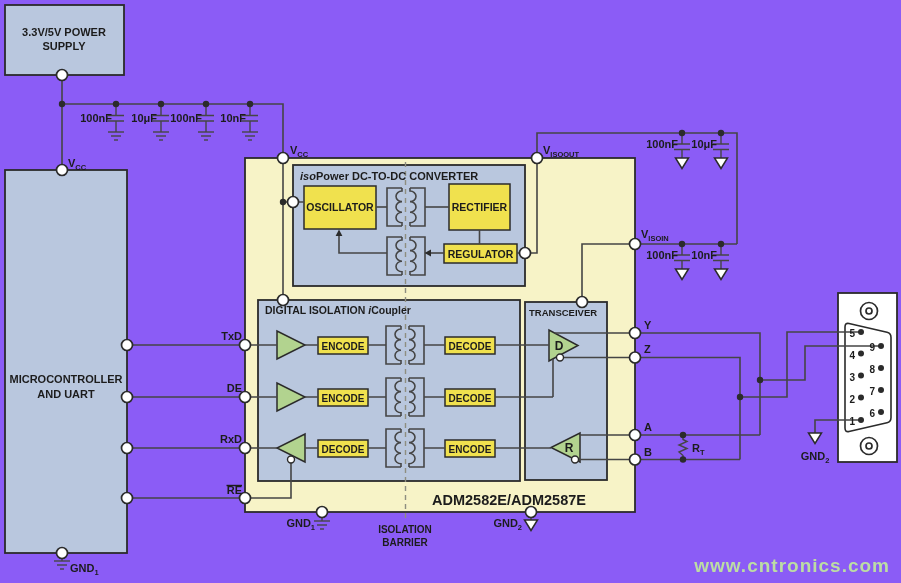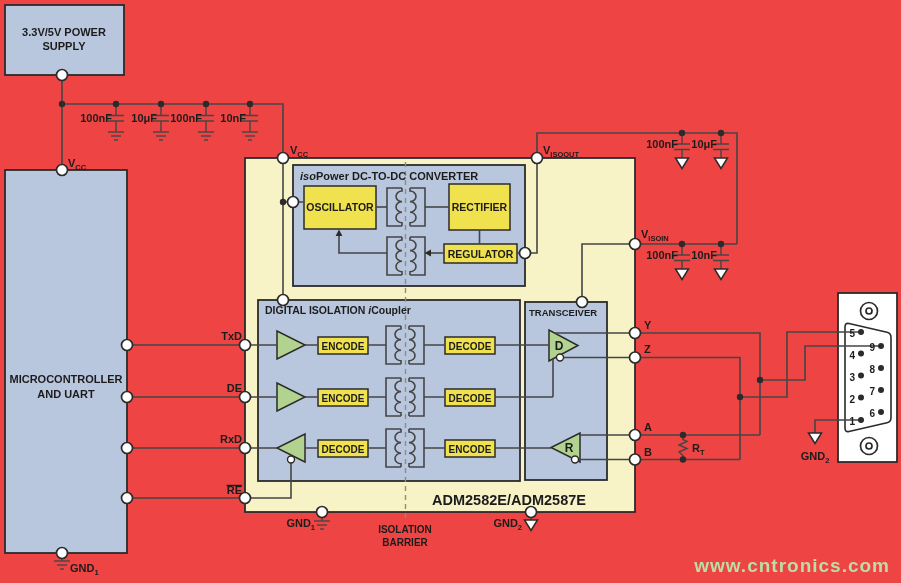--- a/index.html
+++ b/index.html
@@ -1,16 +1,16 @@
 <!DOCTYPE html>
 <html><head>
 <meta charset="utf-8">
 <style>
   html,body{margin:0;padding:0;background:#ffffff;}
-  .stage{position:relative;width:901px;height:583px;background:#ef4444;overflow:hidden;}
+  .stage{position:relative;width:901px;height:583px;background:#8b5cf6;overflow:hidden;}
   svg{display:block;}
   text{font-family:"Liberation Sans",sans-serif;font-weight:bold;fill:#1c1c1c;}
   .f11{font-size:11px;} .f10{font-size:10px;} .f105{font-size:10.5px;} .f95{font-size:9.5px;}
   .f12{font-size:12px;} .f14{font-size:14.5px;}
   .sub{font-size:7.5px;}
   .it{font-style:italic;}
   .wire{stroke:#454545;stroke-width:1.6;fill:none;}
   .thin{stroke:#454545;stroke-width:1.4;fill:none;}
   .box{stroke:#2b2b2b;stroke-width:1.8;}
   .blue{fill:#b9c7de;}

